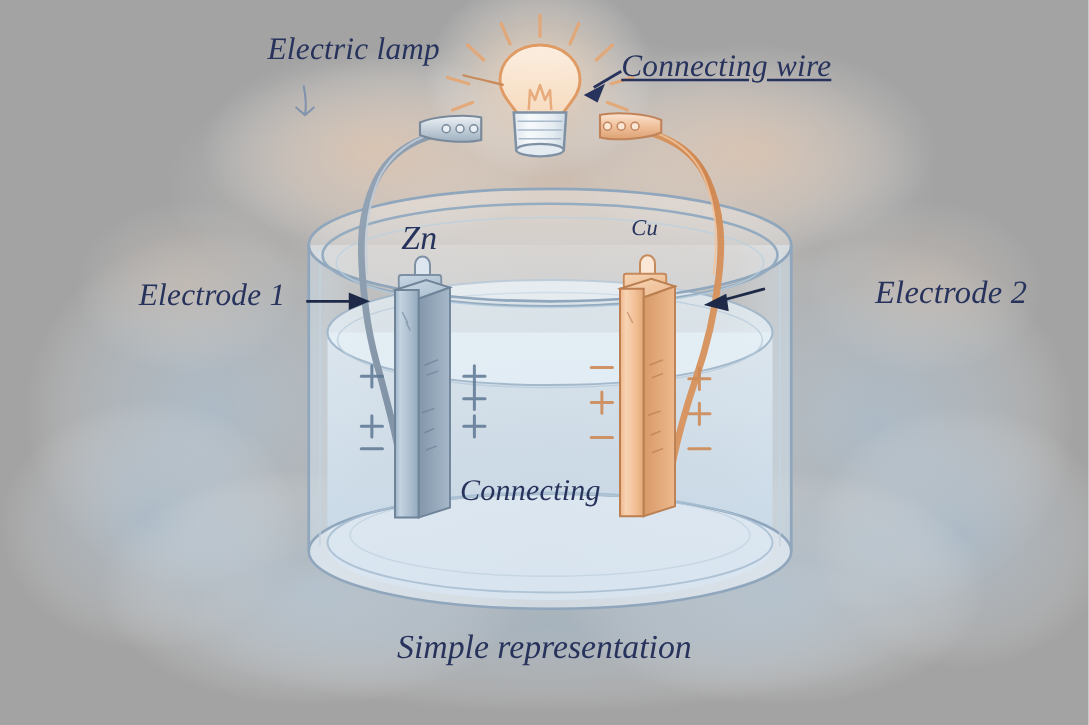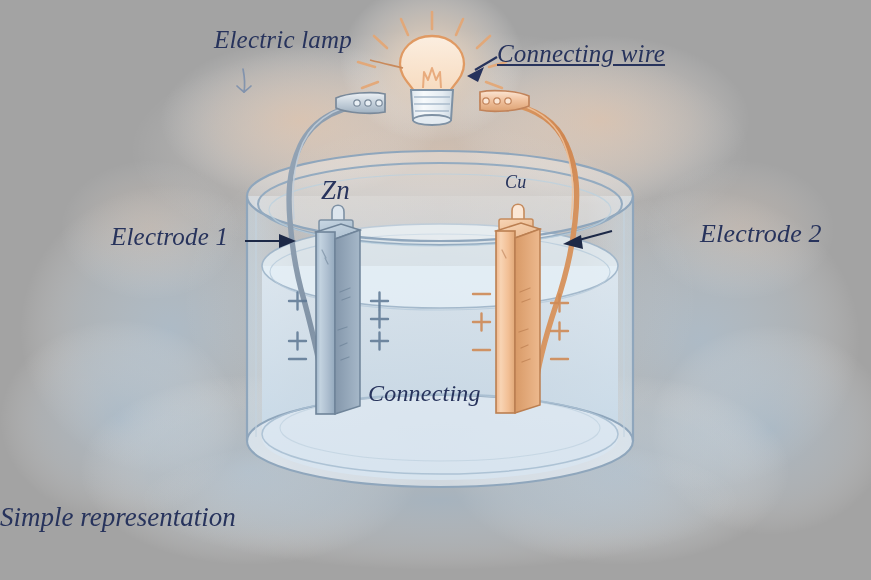--- a/index.html
+++ b/index.html
@@ -20,21 +20,21 @@
   }
   #lbl-electric-lamp{left:214px;top:26px;font-size:25px;}
   #lbl-connecting-wire{left:497px;top:40px;font-size:25px;text-decoration:underline;}
   #lbl-electrode1{left:111px;top:223px;font-size:25px;}
   #lbl-electrode2{left:652px;top:219px;font-size:26px;margin-left:48px;}
   #lbl-electrolyte{left:368px;top:380px;font-size:24px;}
   #lbl-zn{left:321px;top:175px;font-size:27px;}
   #lbl-cu{left:505px;top:172px;font-size:18px;}
   #caption{
     position:absolute;left:0;top:501px;width:871px;
-    font-size:27px;font-style:italic;color:#27335c;
+    text-align:center;font-size:27px;font-style:italic;color:#27335c;
     font-family:"Liberation Serif", serif;line-height:1.22;
   }
   .cap-line{display:block;}
 </style>
 </head>
 <body>
 
 <div id="stage">
 
   <svg id="art" viewBox="0 0 871 580">

